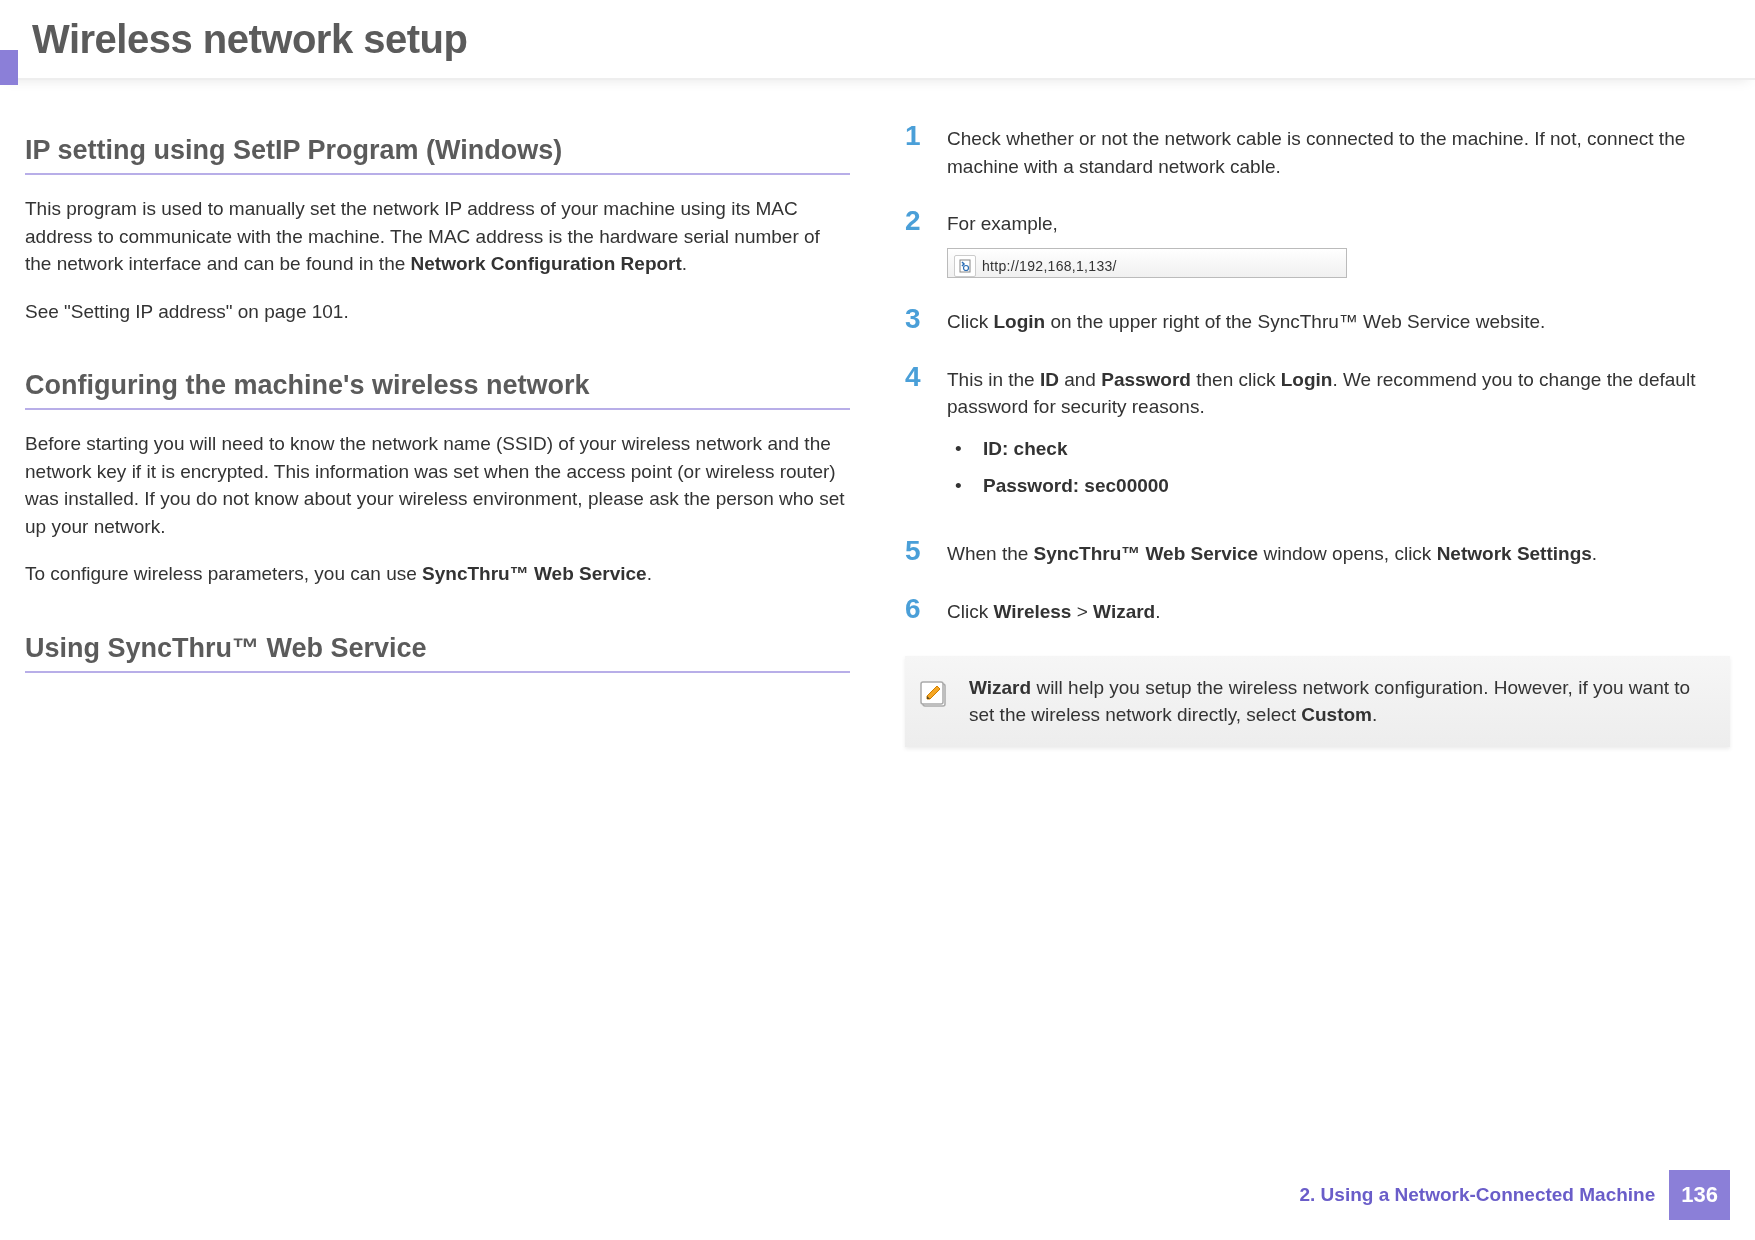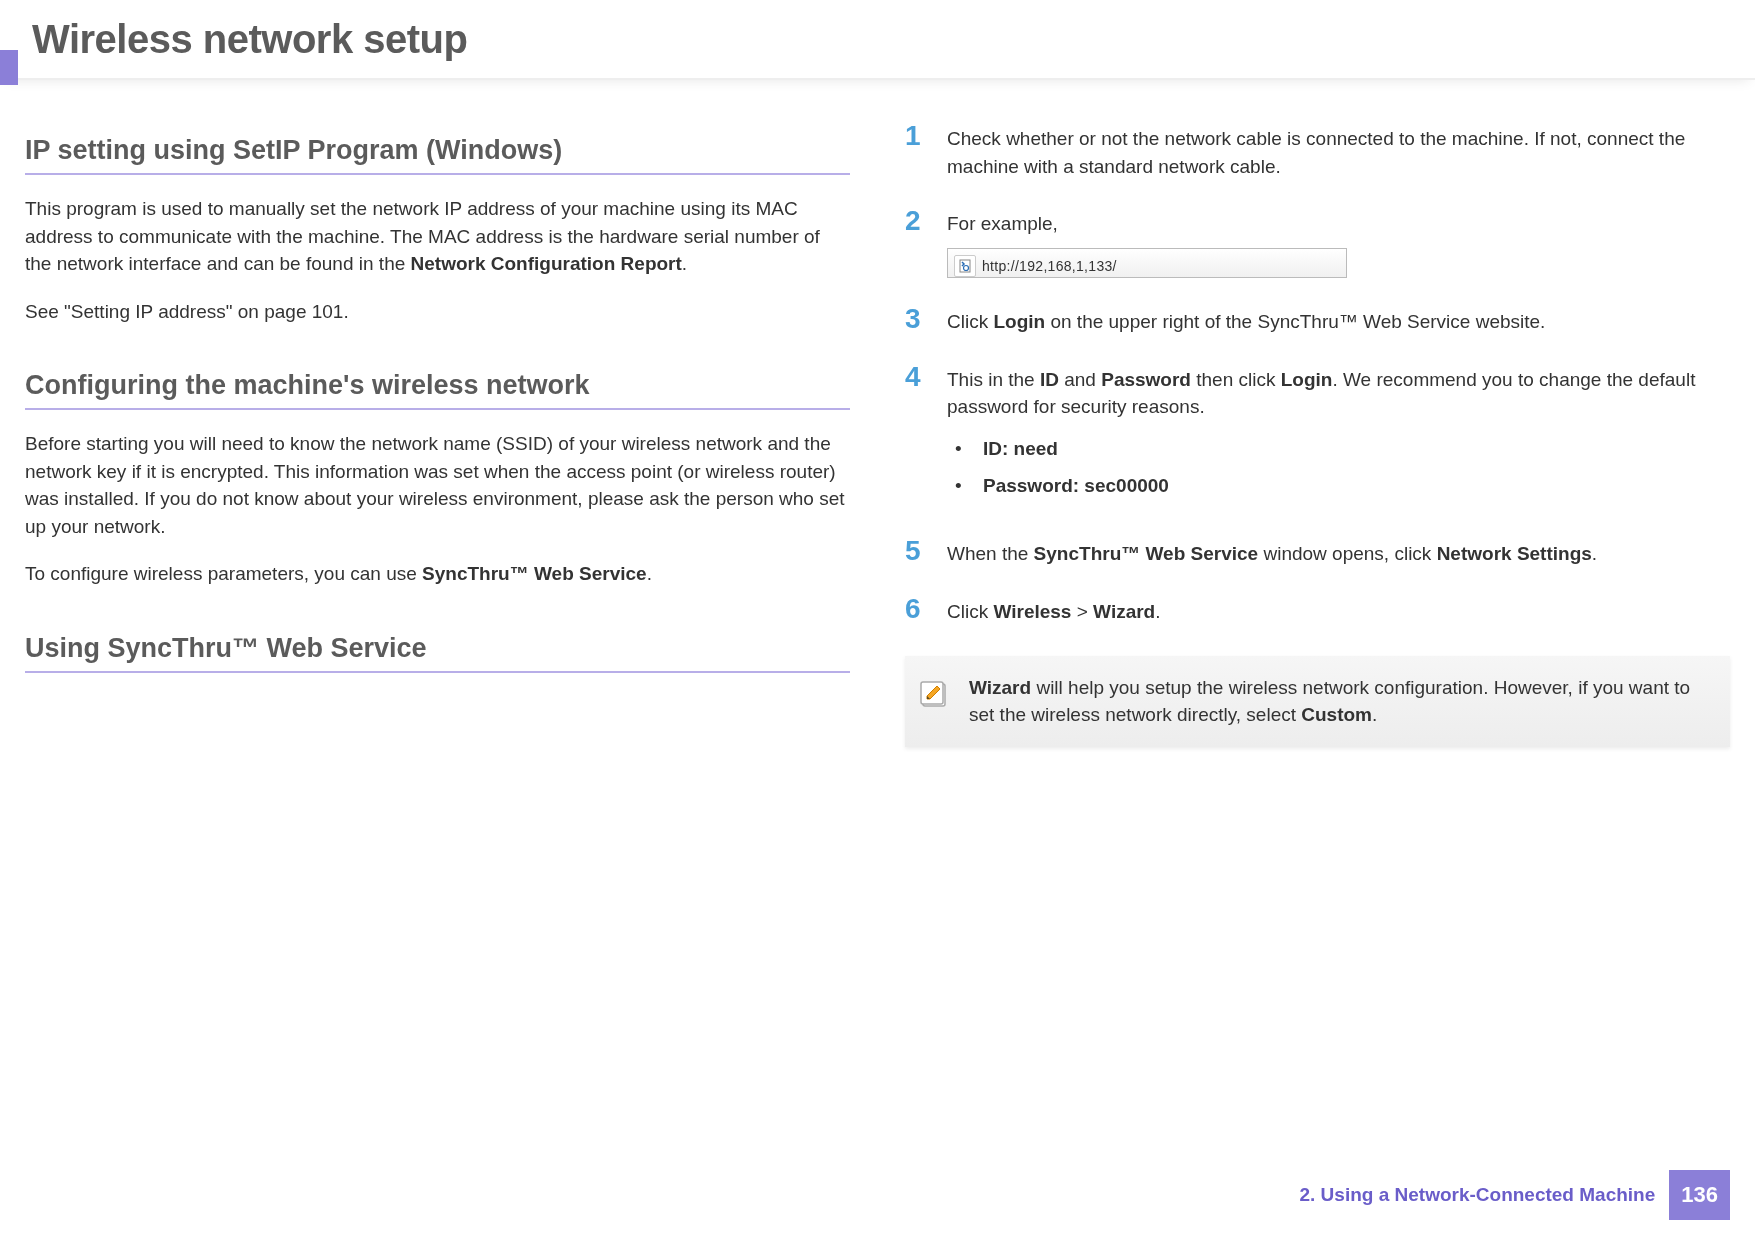--- a/index.html
+++ b/index.html
@@ -223,21 +223,21 @@
       </div>
     </div>
 
     <div class="step-row">
       <div class="step-num">4</div>
       <div class="step-text">
         <span>This in the </span><span class="bold">ID</span><span> and </span><span class="bold">Password</span><span> then click </span><span class="bold">Login</span><span>. We recommend you to change the default password for security reasons.</span>
         <div class="bullet-list">
           <div class="bullet-item">
             <span class="bullet-dot">•</span>
-            <span class="bullet-text">ID: need</span>
+            <span class="bullet-text">ID: check</span>
           </div>
           <div class="bullet-item">
             <span class="bullet-dot">•</span>
             <span class="bullet-text">Password: sec00000</span>
           </div>
         </div>
       </div>
     </div>
 
     <div class="step-row">

